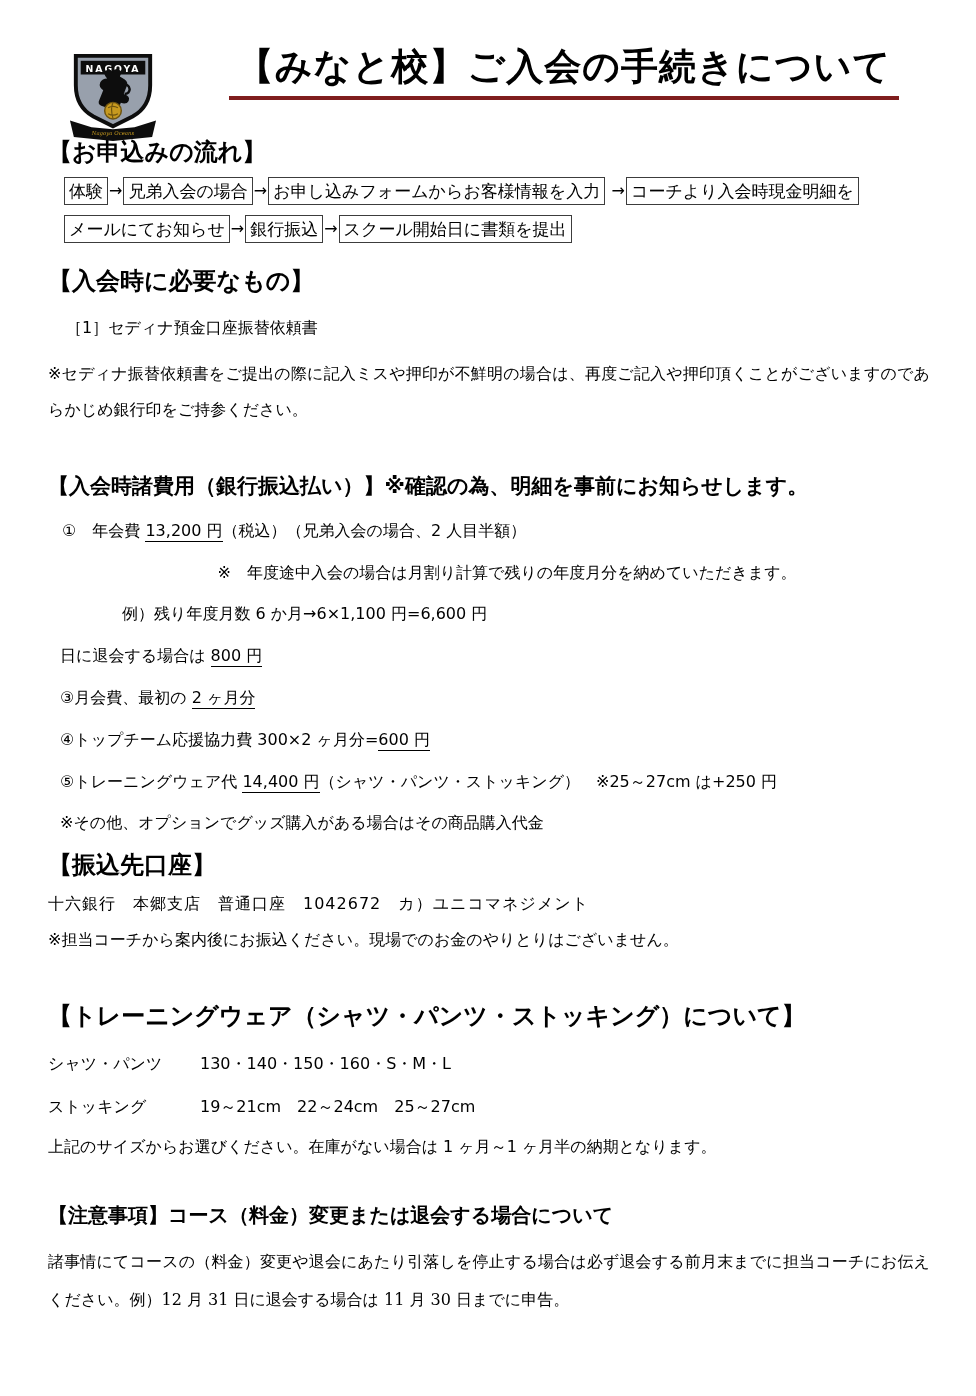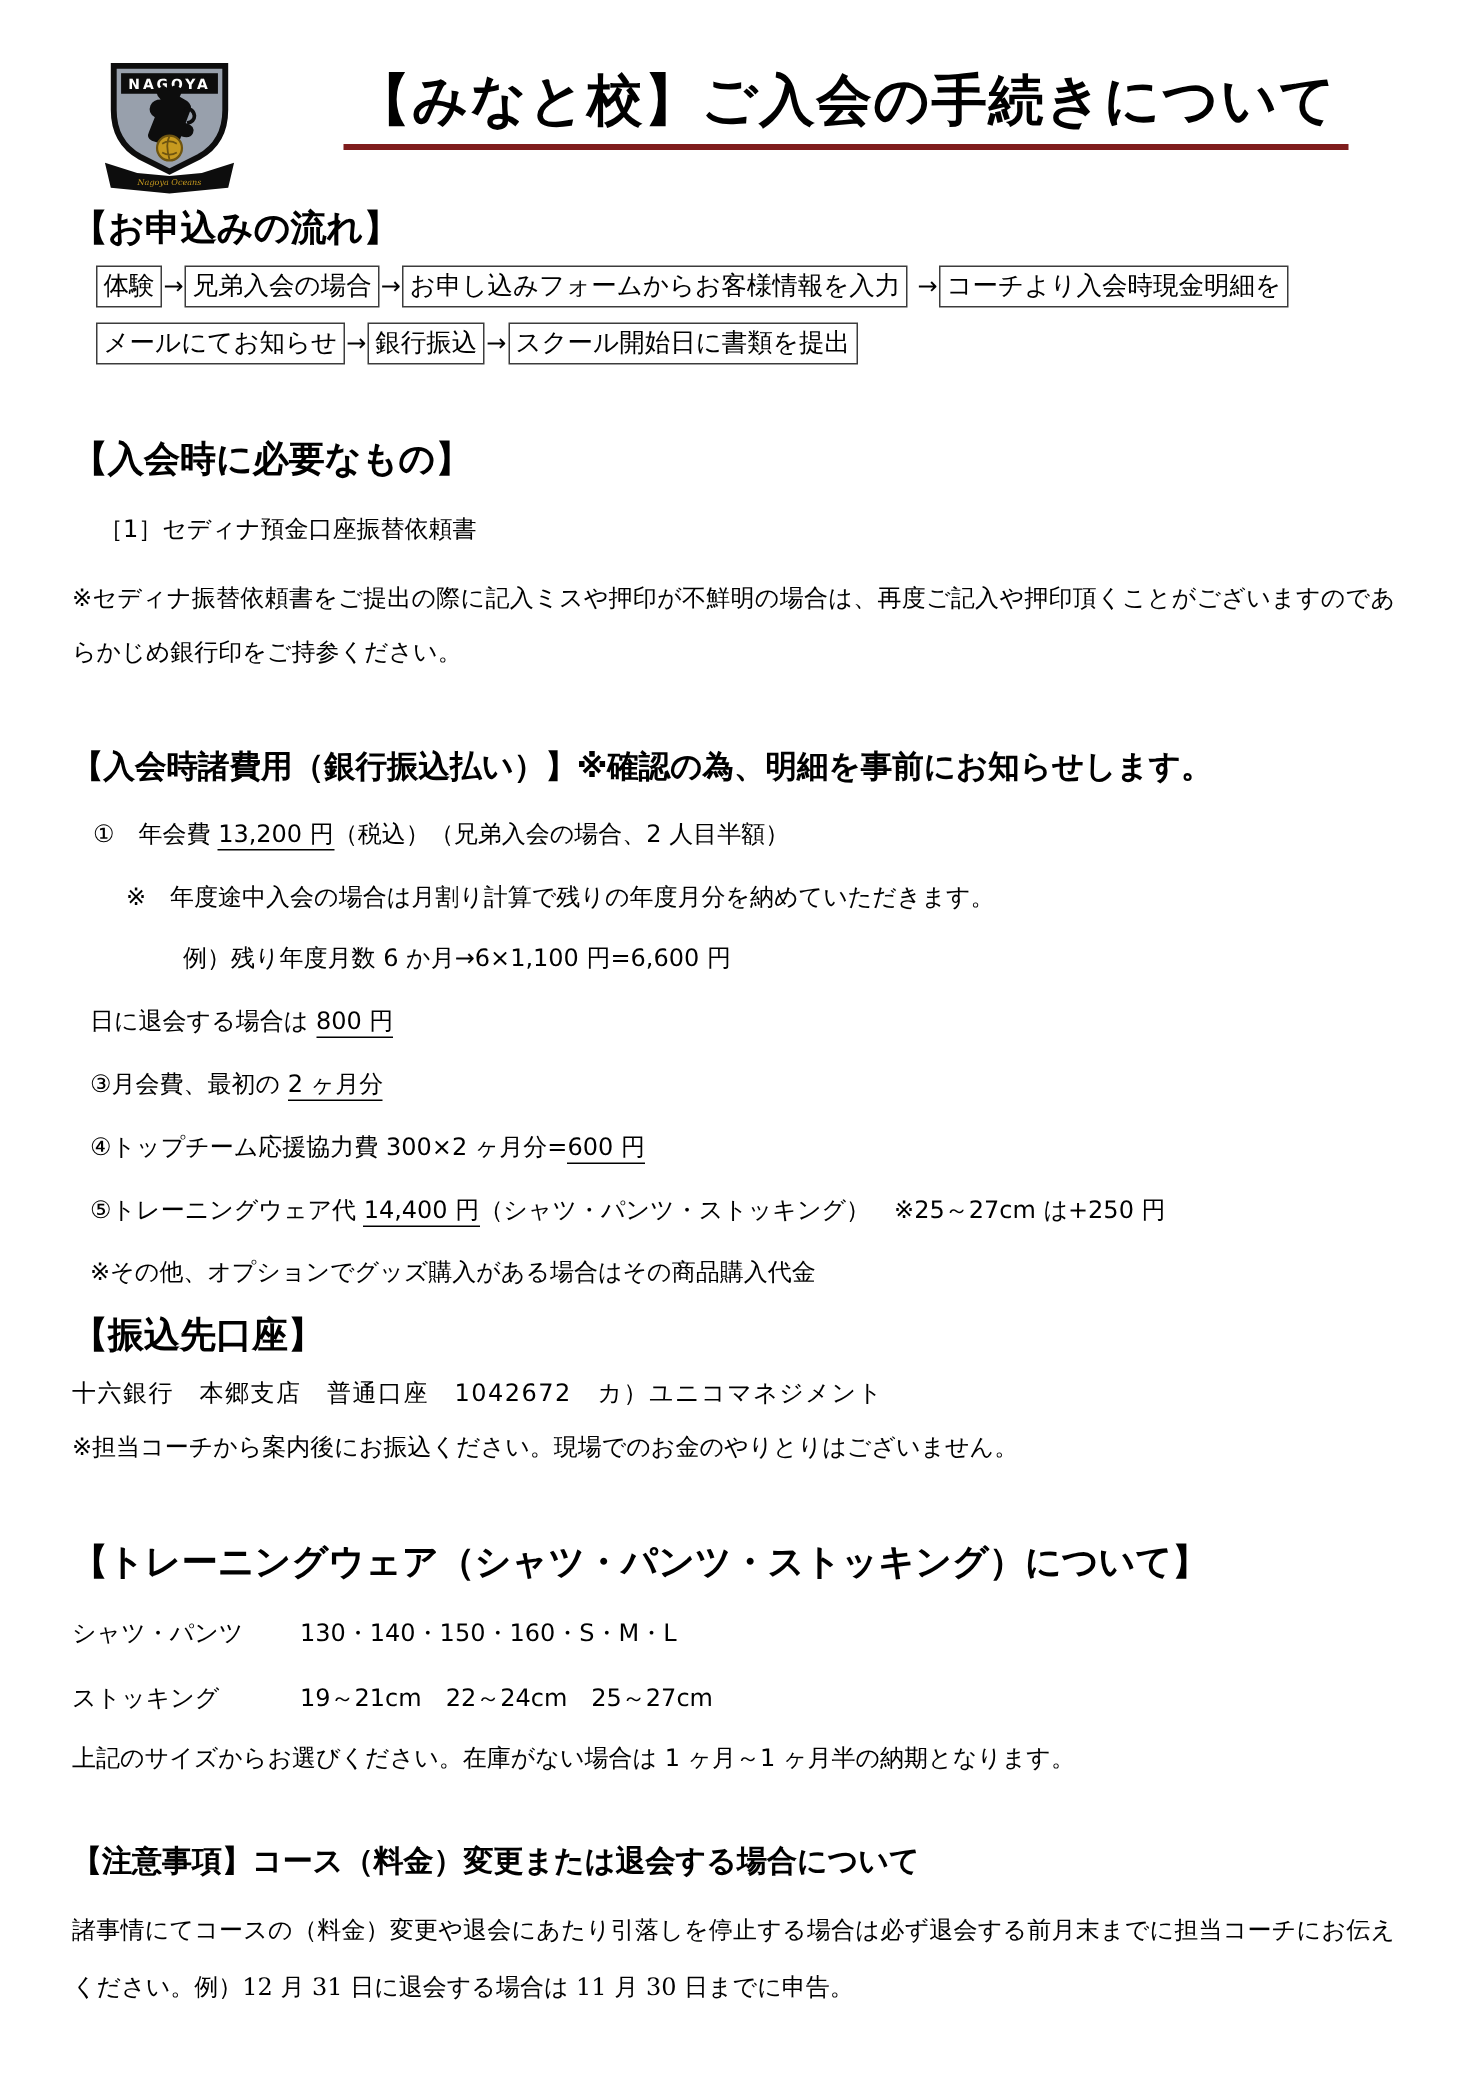--- a/index.html
+++ b/index.html
@@ -3,49 +3,49 @@
 <meta charset="utf-8">
 <style>
   html,body{margin:0;padding:0;background:#fff;}
   body{width:976px;height:1396px;overflow:hidden;color:#000;
        font-family:"DejaVu Sans","Liberation Sans",sans-serif;
        -webkit-font-smoothing:antialiased;}
   .page{box-sizing:border-box;width:976px;height:1396px;padding:36px 46px 0 48px;position:relative;}
 
   
   .header{position:relative;height:90px;}
-  .logo{position:absolute;left:16px;top:4px;width:98px;height:90px;}
+  .logo{position:absolute;left:16px;top:16px;width:98px;height:90px;}
   .title-wrap{text-align:center;padding-left:150px;padding-top:6px;}
   .doc-title{display:inline-block;font-size:37px;font-weight:bold;letter-spacing:1px;
              border-bottom:4px solid #7f1d1d;padding:0 8px 4px 8px;line-height:1.35;}
 
   
   .sec-head{font-size:24px;font-weight:bold;margin:0;}
   .flow-head{margin:10px 0 9px 0;}
   .flow-row{margin:0 0 10px 16px;font-size:17px;line-height:1;white-space:nowrap;}
   .fbox{display:inline-block;border:1px solid #3c3c3c;padding:5px 4px 4px 4px;vertical-align:middle;}
   .farrow{display:inline-block;vertical-align:middle;margin:0 1px;font-size:16px;}
 
   
   .contact{text-align:right;padding-right:14px;margin-top:12px;}
   .contact-coaches{font-size:24px;line-height:1.3;}
   .contact-tel{font-size:27px;letter-spacing:1px;line-height:1.3;margin-top:5px;}
 
   
   .body-text{font-size:16px;line-height:1.3;}
   .u{border-bottom:1.5px solid #000;padding-bottom:1px;}
 
-  .req-head{margin-top:47px;}
+  .req-head{margin-top:22px;}
   .req-item{margin-top:21px;padding-left:18px;}
   .req-note{margin-top:17px;line-height:2.25;text-align:justify;}
 
   .fees-head{font-size:21px;font-weight:bold;margin-top:44px;}
   .fee-line{margin-top:21px;padding-left:12px;}
   .fee-line-1{padding-left:14px;}
-  .fee-note-1{padding-left:36px;}
+  .fee-note-1{padding-left:36px;text-align:center;}
   .fee-ex-1{padding-left:74px;}
 
   .bank-head{margin-top:15px;}
   .bank-account{font-size:16px;margin-top:13px;letter-spacing:1px;}
   .bank-note{margin-top:15px;}
 
   .wear-head{margin-top:49px;}
   .wear-row{margin-top:22px;}
   .wear-label{display:inline-block;min-width:152px;}
   .wear-note{margin-top:19px;}

